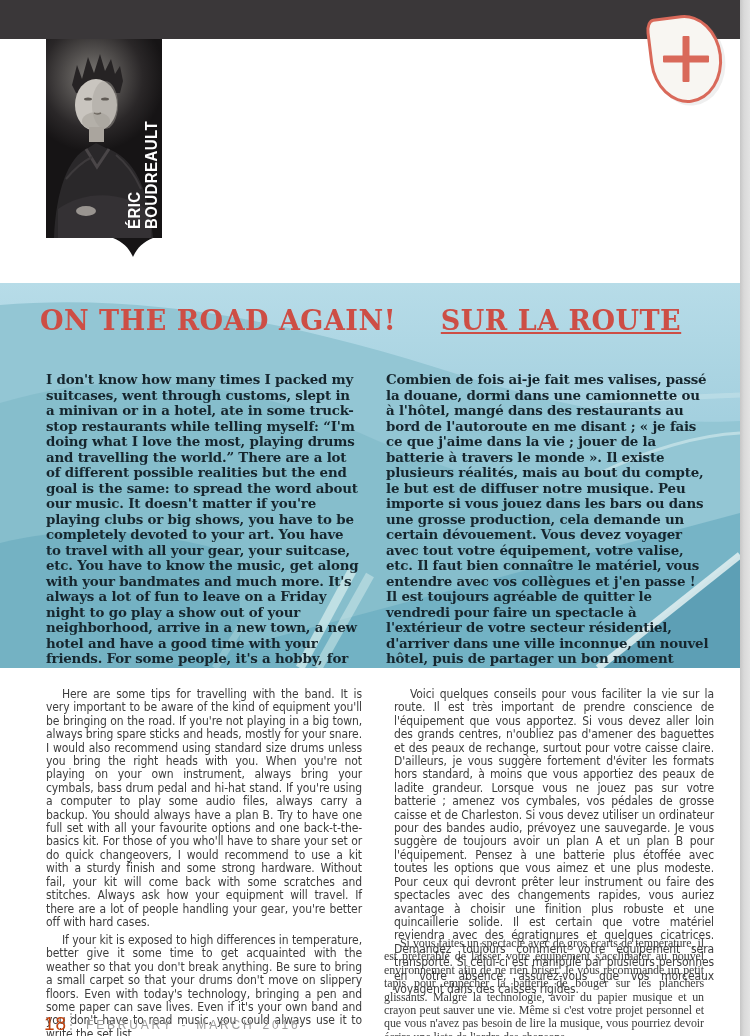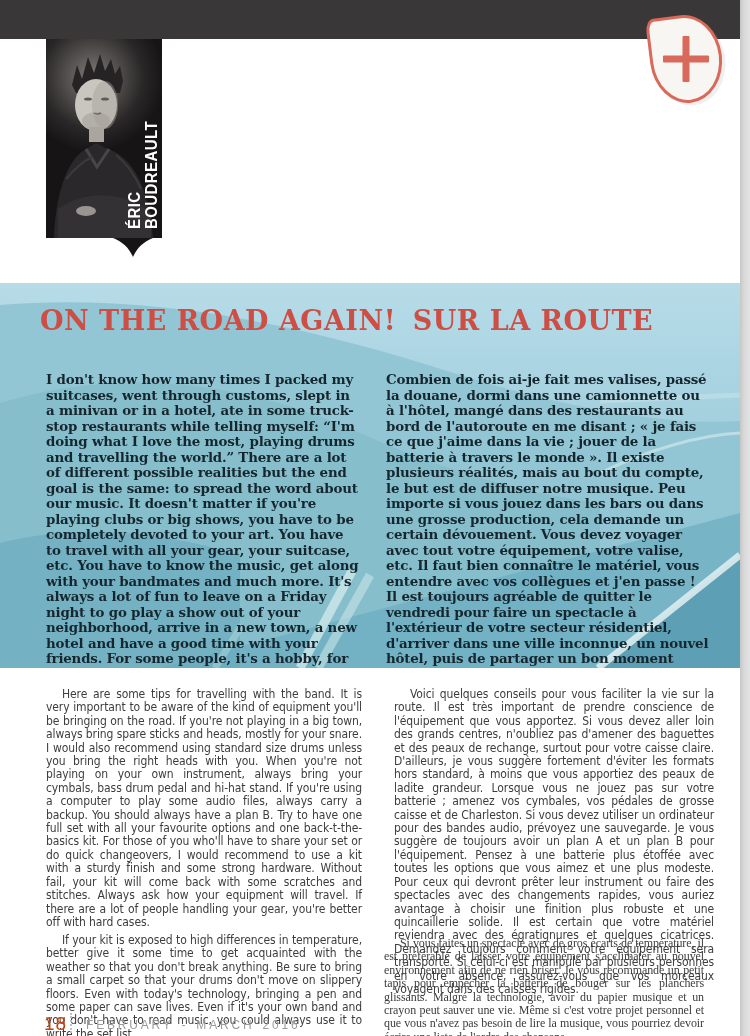--- a/index.html
+++ b/index.html
@@ -28,21 +28,21 @@
     color:#ffffff;font-weight:bold;font-size:17px;line-height:17px;
     letter-spacing:.5px;white-space:nowrap;}
   .photo-tail{position:absolute;left:113px;top:238px;width:40px;height:19px;}
   
   .hero{position:absolute;left:0;top:283px;width:740px;height:385px;overflow:hidden;}
   .hero svg.bg{position:absolute;left:0;top:0;}
   .headline{position:absolute;top:22px;width:330px;text-align:center;white-space:nowrap;
     font-family:"DejaVu Serif",serif;font-weight:bold;font-size:27px;
     letter-spacing:.5px;color:#cd4e45;}
   .headline.en{left:40px;}
-  .headline.fr{left:368px;}
+  .headline.fr{left:396px;text-decoration:underline;}
   .intro{position:absolute;top:89px;font-family:"DejaVu Serif",serif;font-weight:600;
     font-size:13.4px;line-height:15.5px;color:#16262e;letter-spacing:-.2px;text-align:left;}
   .intro.en{left:46px;width:316px;}
   .intro.fr{left:386px;width:324px;}
   
   .bodypara{position:absolute;font-family:"DejaVu Sans","Liberation Sans",sans-serif;
     font-stretch:condensed;font-size:12px;line-height:13.4px;letter-spacing:-.1px;
     color:#3d3d3d;text-align:justify;text-indent:16px;}
   .bp-en1{left:46px;top:676px;width:316px;}
   .bp-en2{left:46px;top:903px;width:316px;margin-top:31px;}

